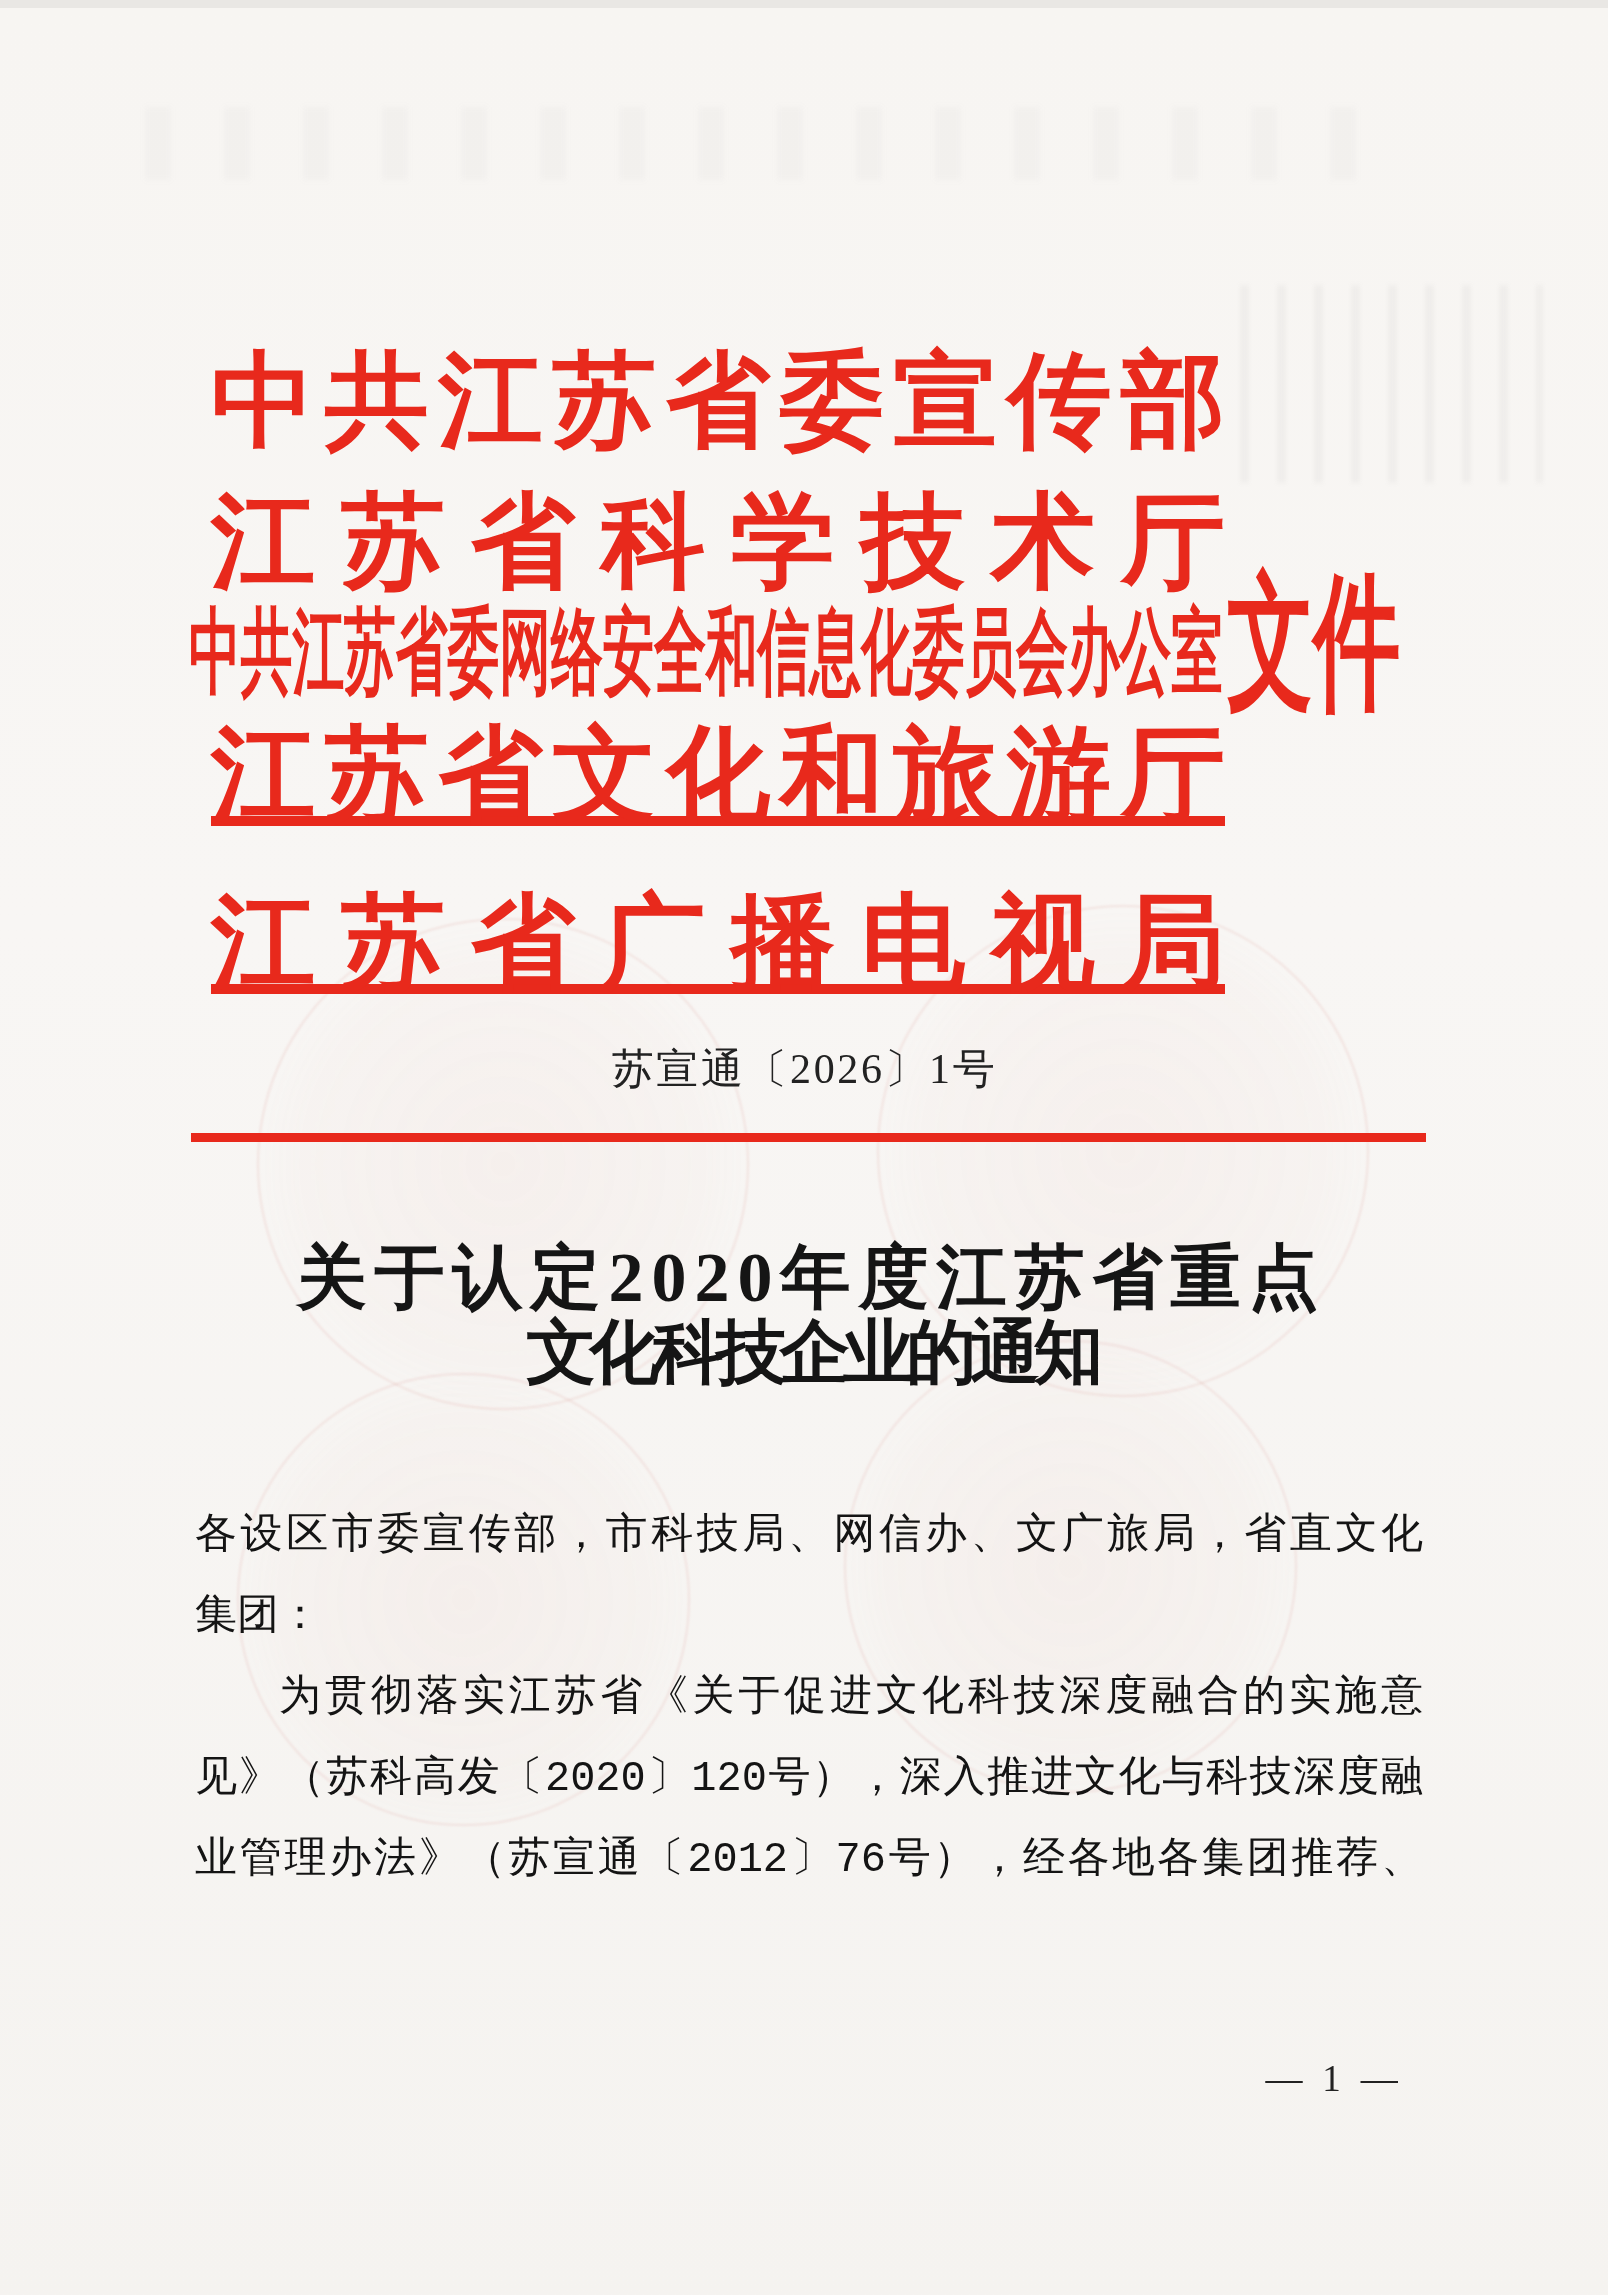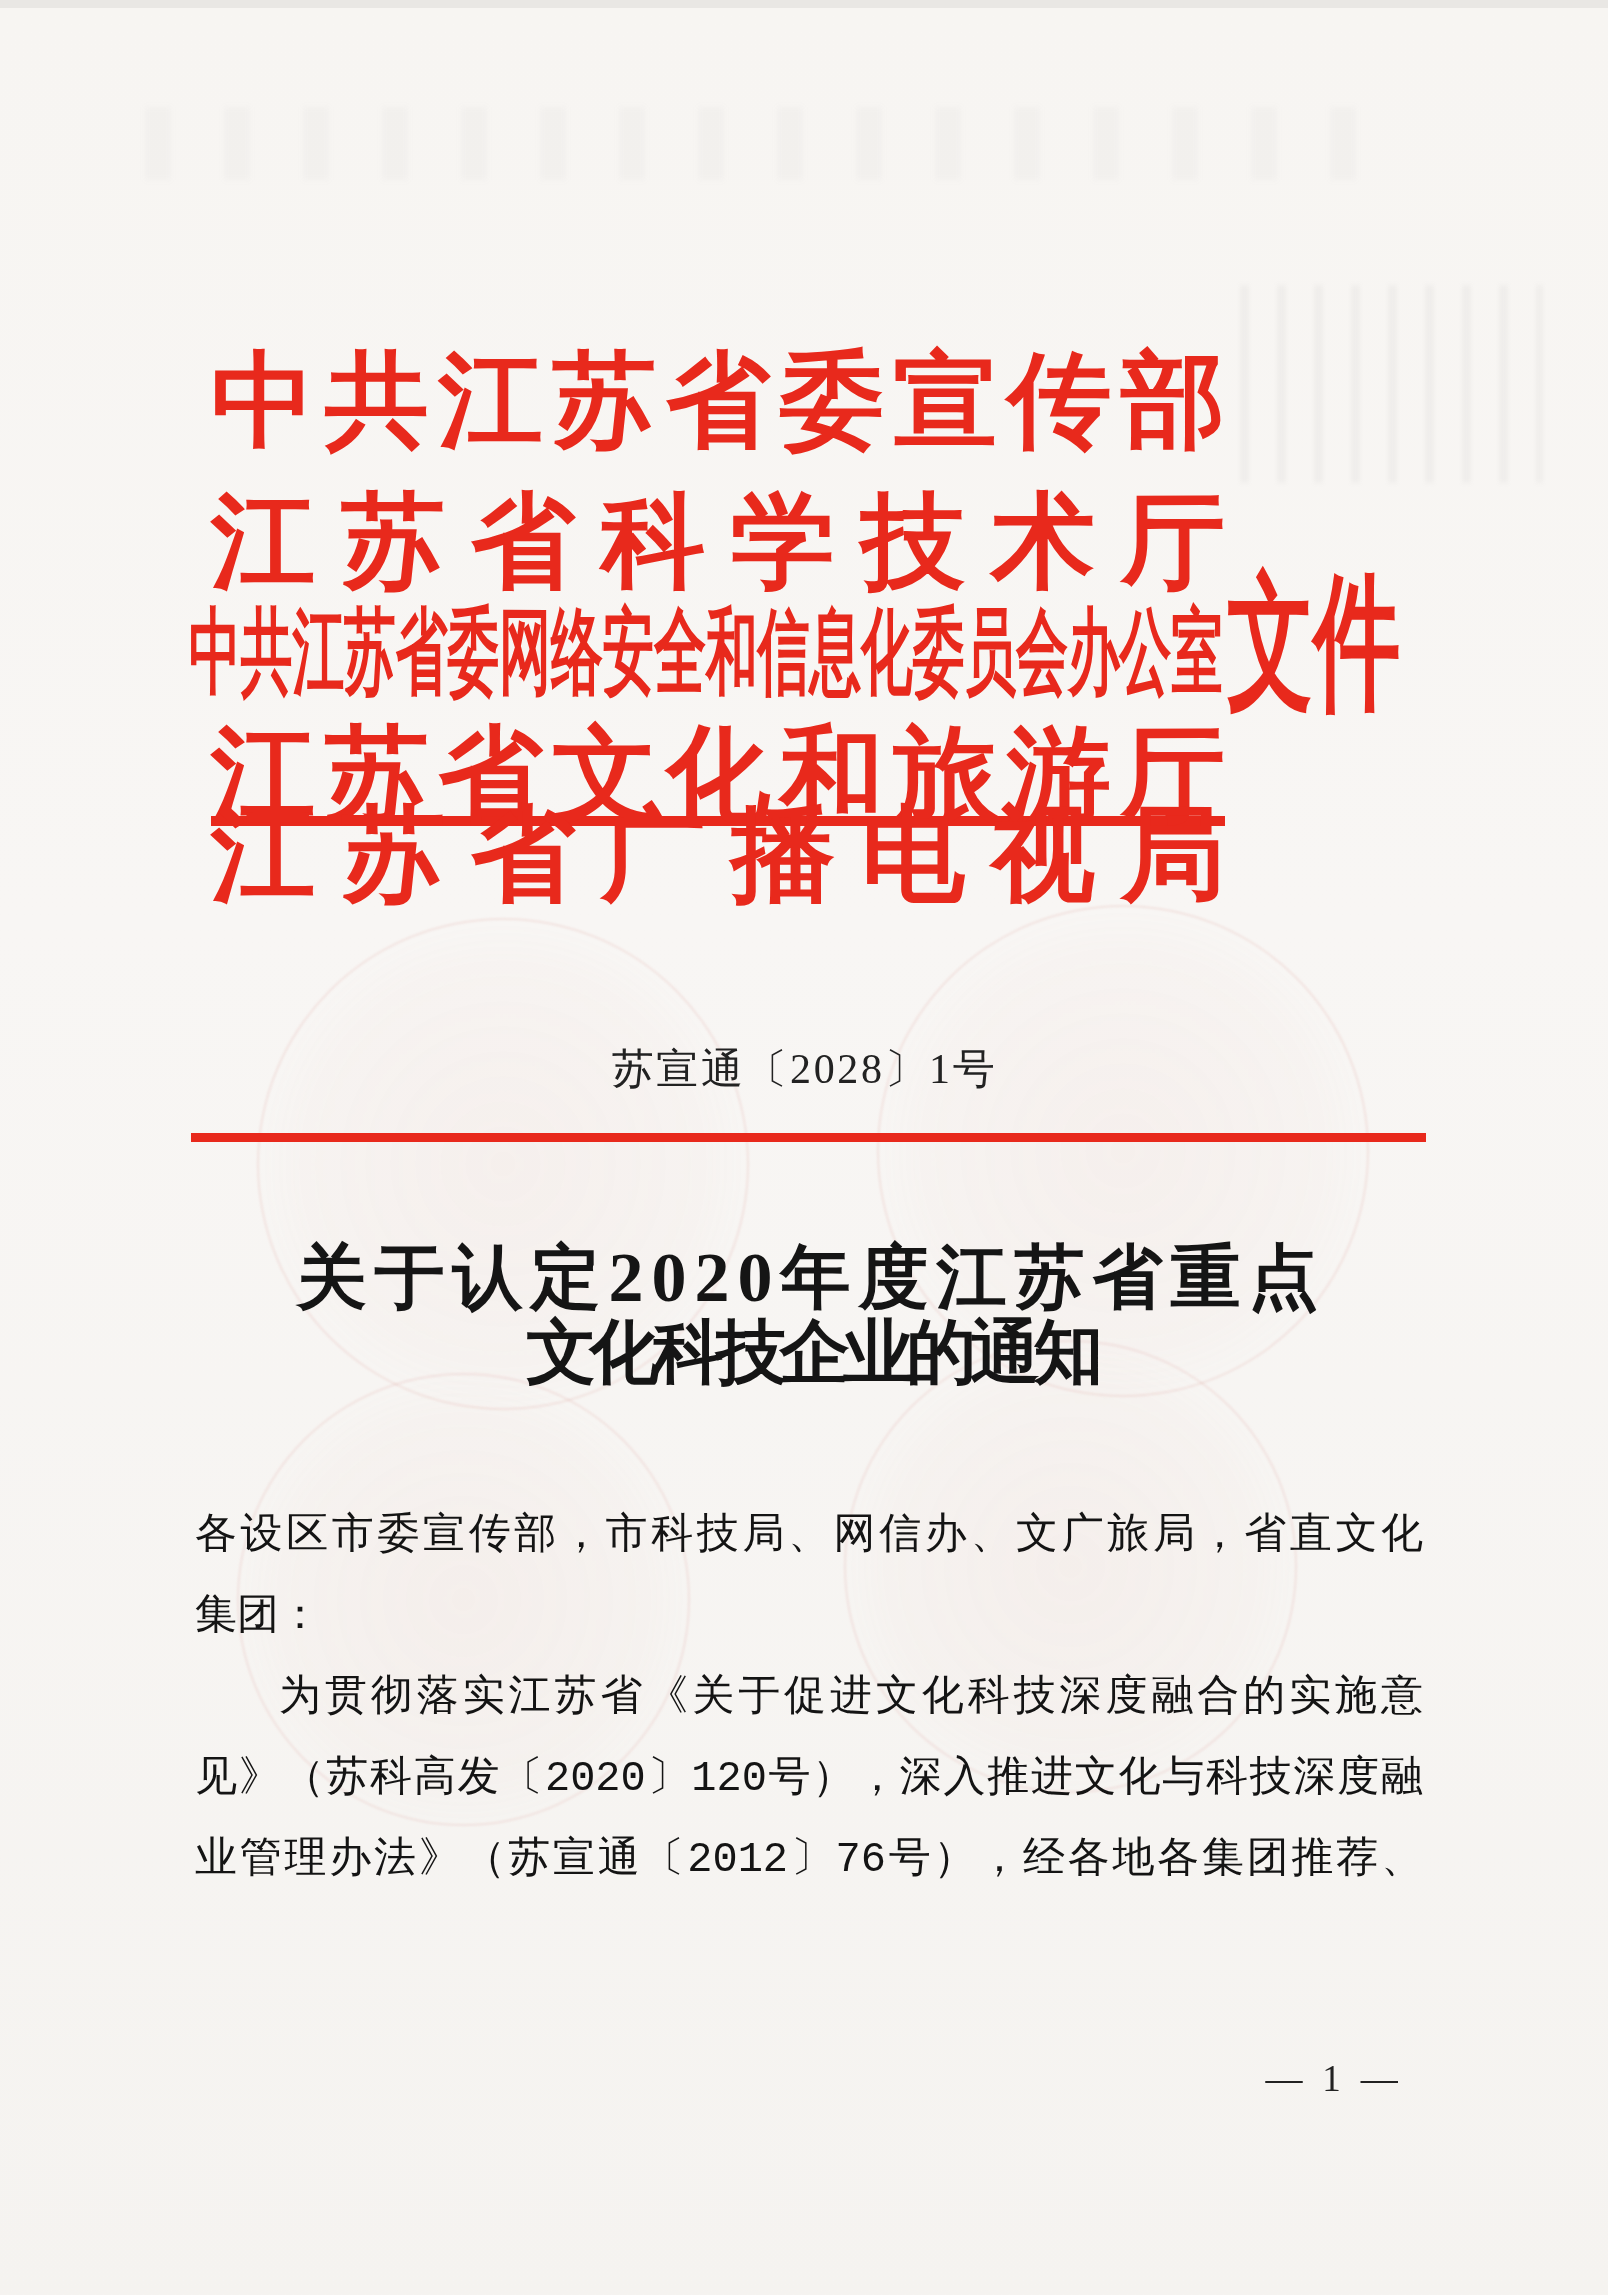--- a/index.html
+++ b/index.html
@@ -49,21 +49,21 @@
     line-height: 1.05;
     font-weight: bold;
     color: var(--accent);
     text-align: justify;
     text-align-last: justify;
     white-space: nowrap;
   }
   .org-1 { top: 338px; }
   .org-2 { top: 479px; }
   .org-4 { top: 712px; text-decoration: underline; }
-  .org-5 { top: 792px; }
+  .org-5 { top: 880px; text-decoration: underline; }
 
   .org-condensed {
     position: absolute;
     left: 189px;
     top: 595px;
     font-size: 94px;
     line-height: 1.05;
     font-weight: bold;
     color: var(--accent);
     white-space: nowrap;
@@ -158,21 +158,21 @@
 
   <header>
     <div class="org-line org-1">中共江苏省委宣传部</div>
     <div class="org-line org-2">江苏省科学技术厅</div>
     <div class="org-condensed">中共江苏省委网络安全和信息化委员会办公室</div>
     <div class="doc-type">文件</div>
     <div class="org-line org-4">江苏省文化和旅游厅</div>
     <div class="org-line org-5">江苏省广播电视局</div>
   </header>
 
-  <div class="doc-number">苏宣通〔2028〕1号</div>
+  <div class="doc-number">苏宣通〔2026〕1号</div>
 
   <div class="red-rule"></div>
 
   <h1 class="doc-title" style="margin:0; font-weight:bold;">
     <div class="title-l1">关于认定2020年度江苏省重点</div>
     <div class="title-l2">文化科技企业的通知</div>
   </h1>
 
   <main class="body-block">
     <div class="bline full">各设区市委宣传部，市科技局、网信办、文广旅局，省直文化</div>

